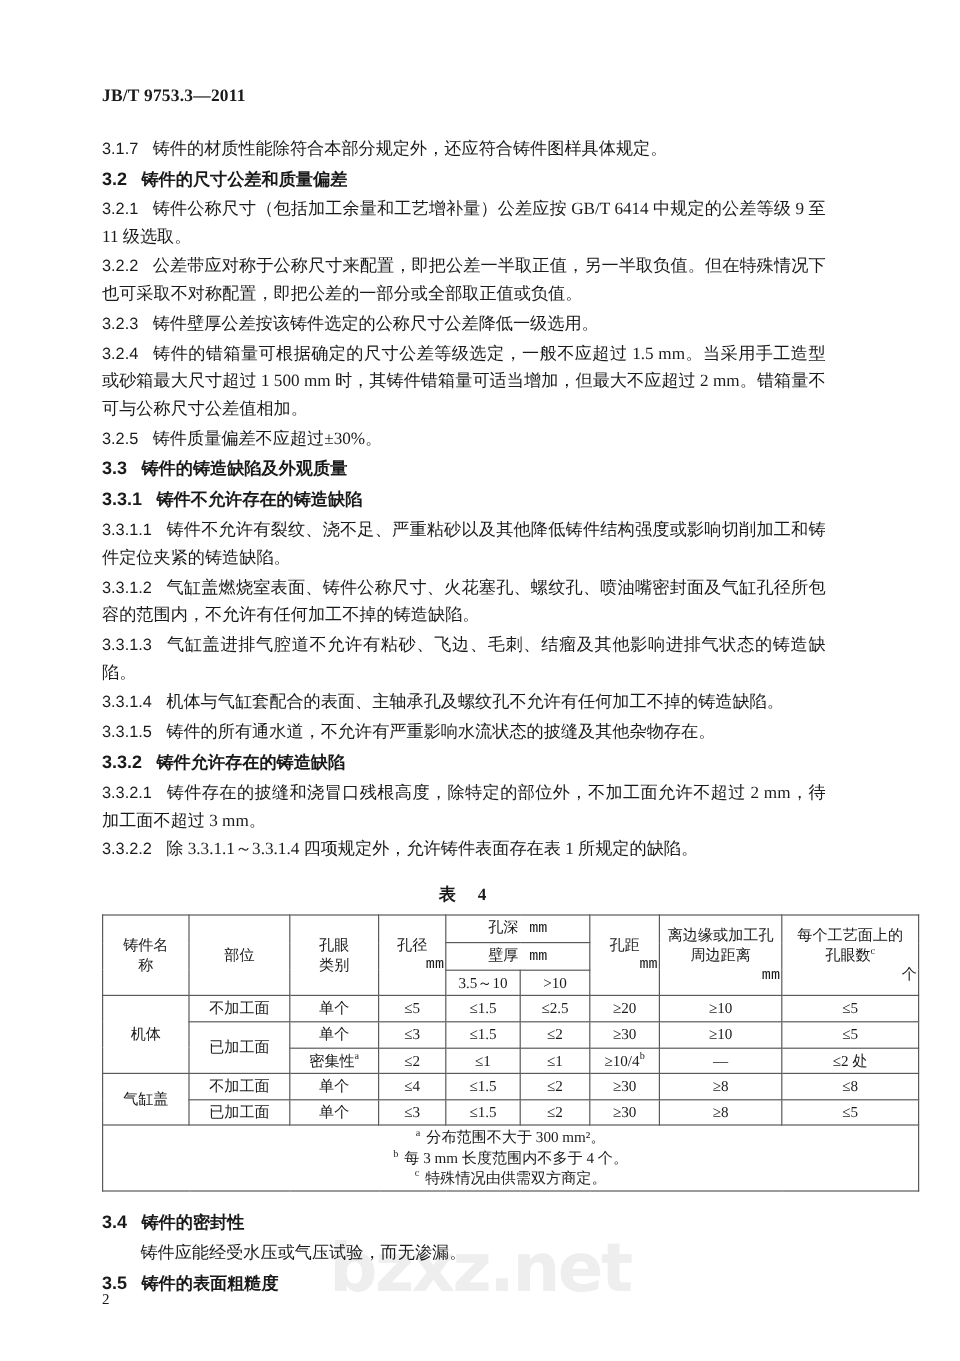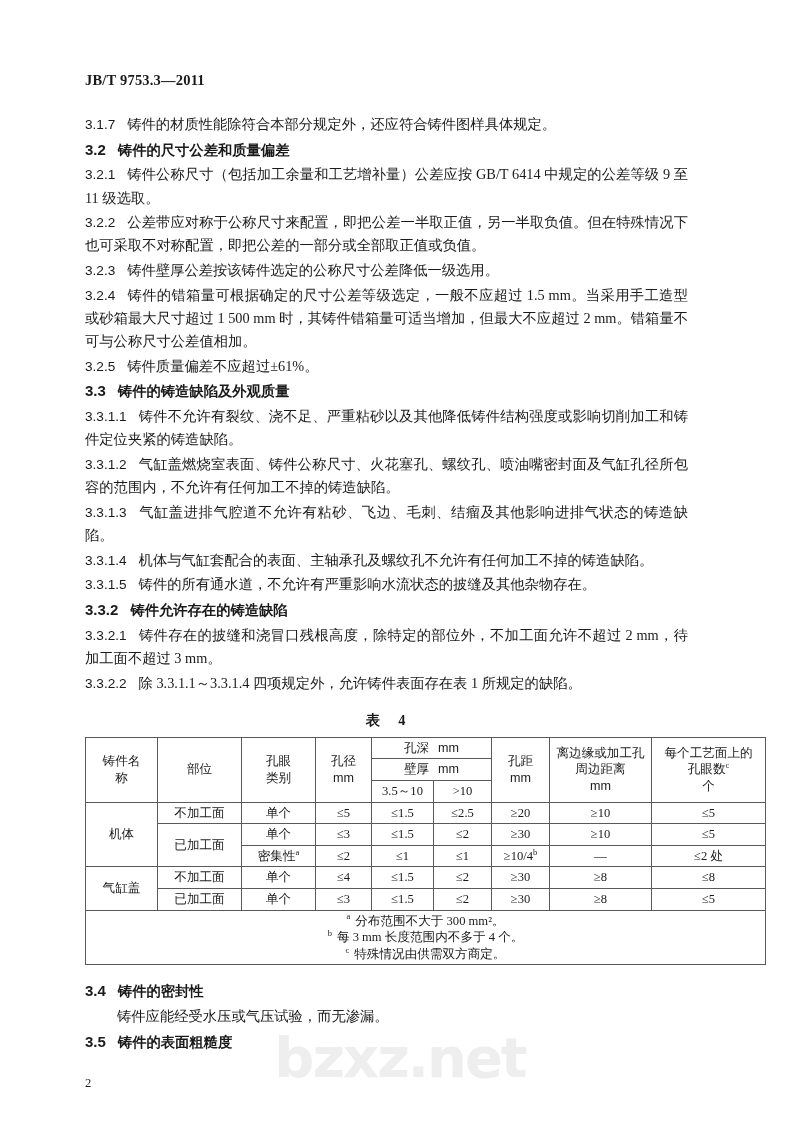--- a/index.html
+++ b/index.html
@@ -103,21 +103,22 @@
     border: 1px solid #5a5a5a;
     text-align: center;
     vertical-align: middle;
     padding: 2px 1px;
     font-weight: 400;
     line-height: 1.32;
   }
   table.t1 .outer-top td, table.t1 .outer-top th { border-top-width: 1.6px; }
   table.t1 thead th { font-size: 12.6px; }
   .unit {
-    font-family: Liberation Sans, sans-serif;
+    font-family: Liberation Mono, monospace;
+    text-align: right;
   }
   sup.fn {
     font-size: 8.5px;
     vertical-align: super;
     line-height: 0;
   }
   td.notes {
     text-align: left;
     padding: 6px 8px 7px 26px;
     line-height: 1.78;
@@ -158,22 +159,23 @@
 
     <div class="doc-header">JB/T 9753.3—2011</div>
 
     <div id="clauses">
         <div class="para"><span class="num">3.1.7</span><span class="gap-sm"></span><span>铸件的材质性能除符合本部分规定外，还应符合铸件图样具体规定。</span></div>
         <div class="heading"><span class="num-b">3.2</span><span class="gap-sm"></span><span>铸件的尺寸公差和质量偏差</span></div>
         <div class="para"><span class="num">3.2.1</span><span class="gap-sm"></span><span>铸件公称尺寸（包括加工余量和工艺增补量）公差应按 GB/T 6414 中规定的公差等级 9 至 11 级选取。</span></div>
         <div class="para"><span class="num">3.2.2</span><span class="gap-sm"></span><span>公差带应对称于公称尺寸来配置，即把公差一半取正值，另一半取负值。但在特殊情况下也可采取不对称配置，即把公差的一部分或全部取正值或负值。</span></div>
         <div class="para"><span class="num">3.2.3</span><span class="gap-sm"></span><span>铸件壁厚公差按该铸件选定的公称尺寸公差降低一级选用。</span></div>
         <div class="para"><span class="num">3.2.4</span><span class="gap-sm"></span><span>铸件的错箱量可根据确定的尺寸公差等级选定，一般不应超过 1.5 mm。当采用手工造型或砂箱最大尺寸超过 1 500 mm 时，其铸件错箱量可适当增加，但最大不应超过 2 mm。错箱量不可与公称尺寸公差值相加。</span></div>
-        <div class="para"><span class="num">3.2.5</span><span class="gap-sm"></span><span>铸件质量偏差不应超过±61%。</span></div>
+        <div class="para"><span class="num">3.2.5</span><span class="gap-sm"></span><span>铸件质量偏差不应超过±30%。</span></div>
         <div class="heading"><span class="num-b">3.3</span><span class="gap-sm"></span><span>铸件的铸造缺陷及外观质量</span></div>
+        <div class="heading"><span class="num-b">3.3.1</span><span class="gap-sm"></span><span>铸件不允许存在的铸造缺陷</span></div>
         <div class="para"><span class="num">3.3.1.1</span><span class="gap-sm"></span><span>铸件不允许有裂纹、浇不足、严重粘砂以及其他降低铸件结构强度或影响切削加工和铸件定位夹紧的铸造缺陷。</span></div>
         <div class="para"><span class="num">3.3.1.2</span><span class="gap-sm"></span><span>气缸盖燃烧室表面、铸件公称尺寸、火花塞孔、螺纹孔、喷油嘴密封面及气缸孔径所包容的范围内，不允许有任何加工不掉的铸造缺陷。</span></div>
         <div class="para"><span class="num">3.3.1.3</span><span class="gap-sm"></span><span>气缸盖进排气腔道不允许有粘砂、飞边、毛刺、结瘤及其他影响进排气状态的铸造缺陷。</span></div>
         <div class="para"><span class="num">3.3.1.4</span><span class="gap-sm"></span><span>机体与气缸套配合的表面、主轴承孔及螺纹孔不允许有任何加工不掉的铸造缺陷。</span></div>
         <div class="para"><span class="num">3.3.1.5</span><span class="gap-sm"></span><span>铸件的所有通水道，不允许有严重影响水流状态的披缝及其他杂物存在。</span></div>
         <div class="heading"><span class="num-b">3.3.2</span><span class="gap-sm"></span><span>铸件允许存在的铸造缺陷</span></div>
         <div class="para"><span class="num">3.3.2.1</span><span class="gap-sm"></span><span>铸件存在的披缝和浇冒口残根高度，除特定的部位外，不加工面允许不超过 2 mm，待加工面不超过 3 mm。</span></div>
         <div class="para"><span class="num">3.3.2.2</span><span class="gap-sm"></span><span>除 3.3.1.1～3.3.1.4 四项规定外，允许铸件表面存在表 1 所规定的缺陷。</span></div>
       </div>
 

